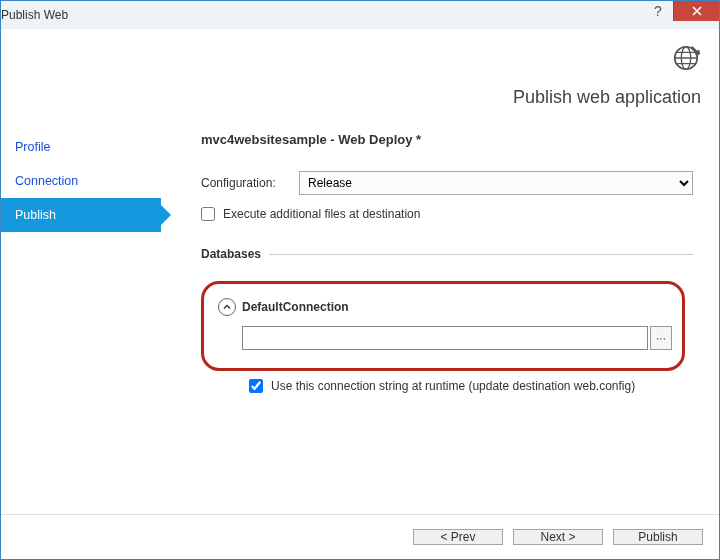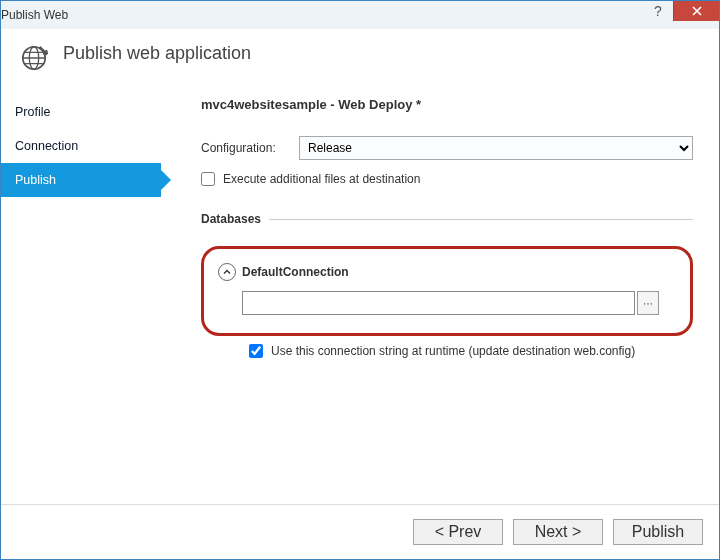--- a/index.html
+++ b/index.html
@@ -8,59 +8,59 @@
 
   .window { width: 720px; height: 560px; border: 1px solid #3a84c2; position: relative; display: flex; flex-direction: column; }
 
   .titlebar { height: 28px; background: #eef3f7; display: flex; align-items: center; position: relative; }
   .titlebar .title { position: absolute; left: 0; right: 0; text-align: left; font-size: 12px; color: #333; }
   .window-controls { position: absolute; right: 0; top: 0; height: 28px; display: flex; }
   .winbtn { width: 44px; height: 20px; display: flex; align-items: center; justify-content: center; font-size: 10px; color: #333; }
   .winbtn.help { width: 30px; font-size: 14px; color: #555; }
   .winbtn.close { background: #c7473c; color: #fff; width: 46px; border-left: 1px solid #a83c33; }
 
-  .header { padding: 14px 18px 16px 18px; display: flex; align-items: flex-start; gap: 14px; }
+  .header { padding: 14px 18px 16px 18px; display: flex; align-items: flex-end; gap: 14px; flex-direction: column; }
   .header .globe { width: 30px; height: 30px; }
   .header .htxt { font-size: 18px; color: #444; font-weight: 400; }
 
   .body { flex: 1; display: flex; overflow: hidden; }
 
   .sidebar { width: 160px; padding-top: 6px; }
-  .sideitem { padding: 10px 14px; font-size: 12.5px; color: #0f172a; cursor: default; position: relative; }
+  .sideitem { padding: 10px 14px; font-size: 12.5px; color: #1d4ed8; cursor: default; position: relative; }
   .sideitem.active { background: #1498de; color: #fff; }
   .sideitem.active::after {
     content: ""; position: absolute; right: -10px; top: 50%; transform: translateY(-50%);
     width: 0; height: 0; border-top: 10px solid transparent; border-bottom: 10px solid transparent; border-left: 10px solid #1498de;
   }
 
   .main { flex: 1; padding: 2px 26px 0 40px; font-size: 12px; color: #333; }
   .main .page-title { font-weight: bold; font-size: 13px; margin: 6px 0 24px 0; }
 
   .row { display: flex; align-items: center; gap: 8px; margin-bottom: 12px; }
   .row label.lbl { width: 90px; }
   select.drop { flex: 1; height: 24px; border: 1px solid #a8a8a8; font-size: 12px; padding: 0 4px; background: #fbfcfd; }
 
   .chk { display: inline-flex; align-items: center; gap: 8px; font-size: 12px; }
   input[type=checkbox] { width: 14px; height: 14px; margin: 0; }
 
   .section-title { font-weight: bold; margin: 26px 0 0 0; display: flex; align-items: center; gap: 8px; }
   .section-title .line { flex: 1; height: 1px; background: #ccc; }
 
-  .highlight-box { border: 3px solid #b4251b; border-radius: 18px; padding: 14px 31px 18px 14px; margin: 20px 0 8px 0; }
+  .highlight-box { border: 3px solid #b4251b; border-radius: 18px; padding: 14px 10px 18px 14px; margin: 20px 8px 8px 0; }
   .conn-header { display: flex; align-items: center; gap: 6px; font-weight: bold; font-size: 12px; margin-bottom: 10px; }
   .expand-btn { width: 18px; height: 18px; border: 1.5px solid #666; border-radius: 50%; display: flex; align-items: center; justify-content: center; font-size: 10px; color: #333; }
   .conn-row { display: flex; gap: 2px; margin-left: 24px; }
   .conn-input { flex: 1; height: 24px; border: 1px solid #888; font-size: 12px; padding: 0 4px; }
   .ellipsis-btn { width: 22px; height: 24px; border: 1px solid #999; background: #f5f5f5; display: flex; align-items: center; justify-content: center; font-size: 10px; color: #333; }
 
   .sub-opts { margin-left: 48px; margin-top: 4px; }
   .sub-opts .chk { margin-bottom: 8px; display: flex; }
 
   .footer { border-top: 1px solid #ddd; padding: 14px 16px; display: flex; justify-content: flex-end; gap: 10px; }
-  .btn { width: 90px; height: 26px; border: 1px solid #a4a4a4; background: #f0f0f0; font-size: 16px; color: #333; display: flex; align-items: center; justify-content: center; }
+  .btn { width: 90px; height: 16px; border: 1px solid #a4a4a4; background: #f0f0f0; font-size: 12px; color: #333; display: flex; align-items: center; justify-content: center; }
 </style>
 </head>
 <body>
 
 <div class="window">
 
   <div class="titlebar">
     <div class="title">Publish Web</div>
     <div class="window-controls">
       <div class="winbtn help">?</div>

